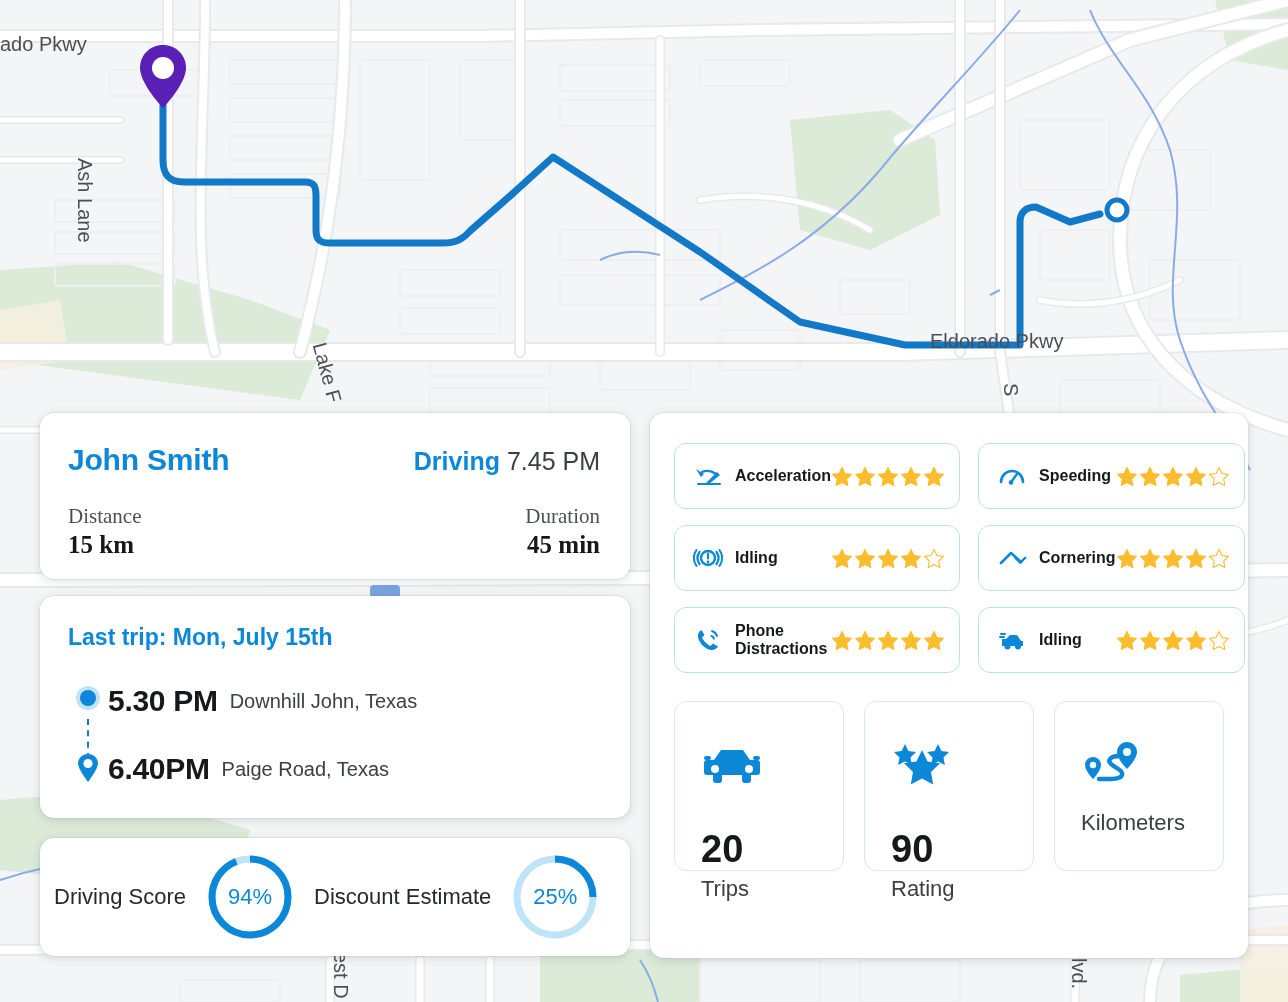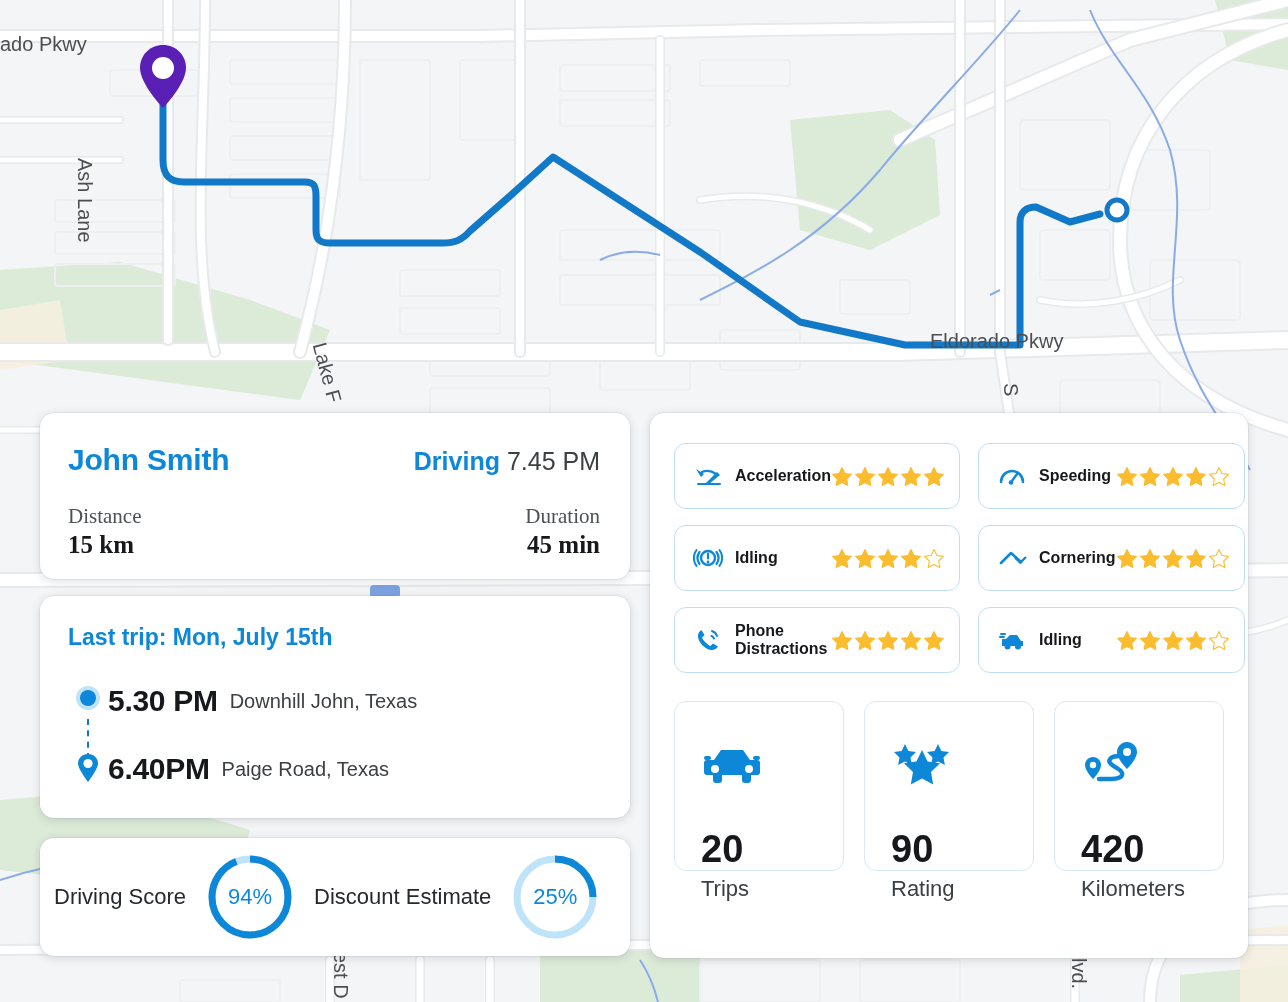--- a/index.html
+++ b/index.html
@@ -538,19 +538,18 @@
         <div class="stat-cell">
           <div class="stat-icon">
             <svg width="60" height="50" viewBox="0 0 60 50">
               <path d="M46 2 C40.5 2 36 6.5 36 12 C36 19 46 29 46 29 C46 29 56 19 56 12 C56 6.5 51.5 2 46 2 Z" fill="#0d88d8"></path>
               <circle cx="46" cy="12" r="4" fill="#ffffff"></circle>
               <path d="M12 17 C7.6 17 4 20.6 4 25 C4 31 12 39 12 39 C12 39 20 31 20 25 C20 20.6 16.4 17 12 17 Z" fill="#0d88d8"></path>
               <circle cx="12" cy="25" r="3.2" fill="#ffffff"></circle>
               <path d="M38 16 C30 16 26 20 30 24 C34 28 40 29 41 33 C42 37 37 39 30 39 L18 39" fill="none" stroke="#0d88d8" stroke-width="4.4" stroke-linecap="round" stroke-linejoin="round"></path>
             </svg>
           </div>
-          <div class="stat-value">420</div>
           <div class="stat-name">Kilometers</div>
         </div>
       </div>
   </div>
 
 </div>
 
 </body></html>

